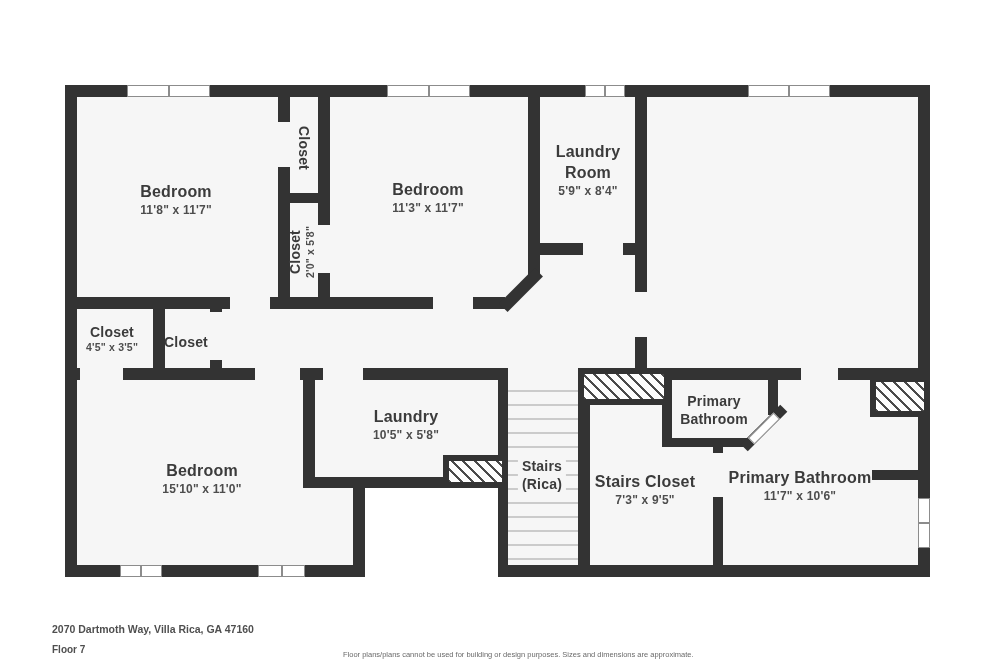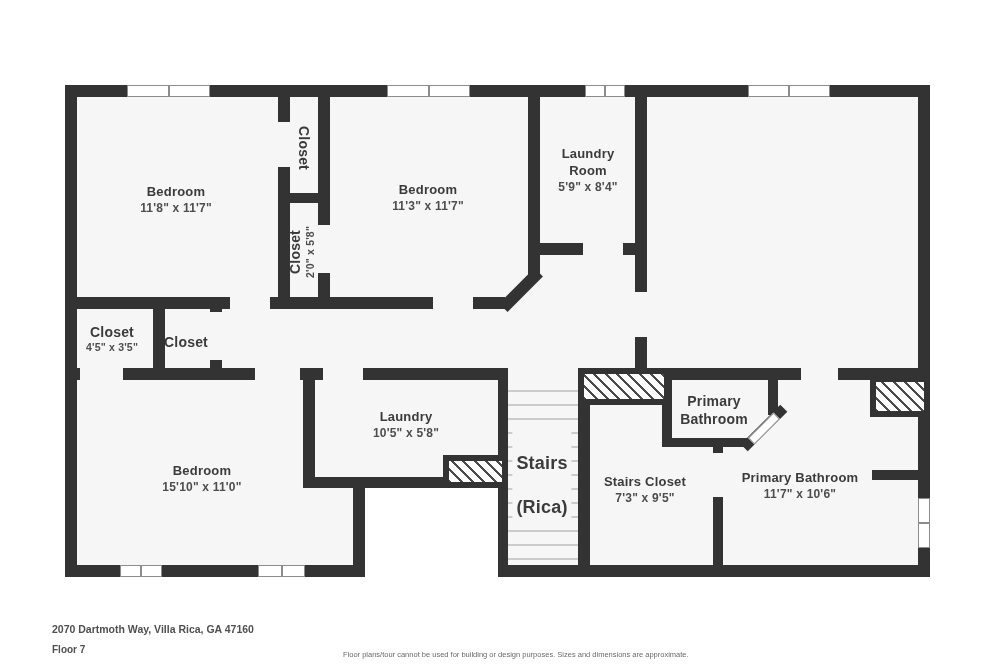--- a/index.html
+++ b/index.html
@@ -24,29 +24,29 @@
   .treads{
     position:absolute;
     background:repeating-linear-gradient(to bottom,var(--floor) 0,var(--floor) 12px,#cbcbcb 12px,#cbcbcb 14px);
   }
   .diag{transform-origin:center;transform:rotate(-45deg);}
   .doorleaf{position:absolute;background:#ffffff;border:1px solid #999;box-sizing:border-box;transform-origin:center;transform:rotate(-45deg);}
   .lbl{
     position:absolute;transform:translate(-50%,-50%);text-align:center;
     color:var(--label);line-height:1.3;white-space:nowrap;z-index:5;
   }
-  .lbl .nm{display:block;font-size:13px;font-weight:700;letter-spacing:.2px;}
+  .lbl .nm{display:block;font-size:16px;font-weight:700;letter-spacing:.2px;}
   .lbl .dm{display:block;font-size:12px;font-weight:700;color:#4d4d4d;letter-spacing:.2px;}
   .lbl.wrap{white-space:normal;}
   .lbl.rot90{transform:translate(-50%,-50%) rotate(90deg);}
   .lbl.rotn90{transform:translate(-50%,-50%) rotate(-90deg);}
   .lbl.small .nm{font-size:14px;}
   .lbl.small .dm{font-size:10.5px;}
   .lbl.stairs{background:var(--floor);padding:1px 4px;}
-  .lbl.stairs .nm{font-size:18px;margin-top:21px;}
+  .lbl.stairs .nm{font-size:14px;}
   .footer-line{position:absolute;color:#4f4f4f;font-weight:700;}
 </style>
 </head>
 <body style="--wall: #333333; --floor: #f6f6f6; --label: #3b3b3b;">
 
 <div class="plan">
 
   <div class="floor"></div>
 
   <div class="wall" style="left:65px;top:85px;width:865px;height:12px"></div>
@@ -192,15 +192,15 @@
     <span class="nm">Primary Bathroom</span>
   </div>
 
   <div class="lbl" style="left:800px;top:486px">
     <span class="nm">Primary Bathroom</span>
     <span class="dm">11'7" x 10'6"</span>
   </div>
 
   <div class="footer-line" style="left:52px;top:623px;font-size:10.5px">2070 Dartmoth Way, Villa Rica, GA 47160</div>
   <div class="footer-line" style="left:52px;top:644px;font-size:10px">Floor 7</div>
-  <div class="footer-line" style="left:343px;top:650px;font-size:7.5px;font-weight:400;color:#6a6a6a">Floor plans/tour cannot be used for building or design purposes. Sizes and dimensions are approximate.</div>
+  <div class="footer-line" style="left:343px;top:650px;font-size:7.5px;font-weight:400;color:#6a6a6a">Floor plans/plans cannot be used for building or design purposes. Sizes and dimensions are approximate.</div>
 
 </div>
 
 </body></html>

